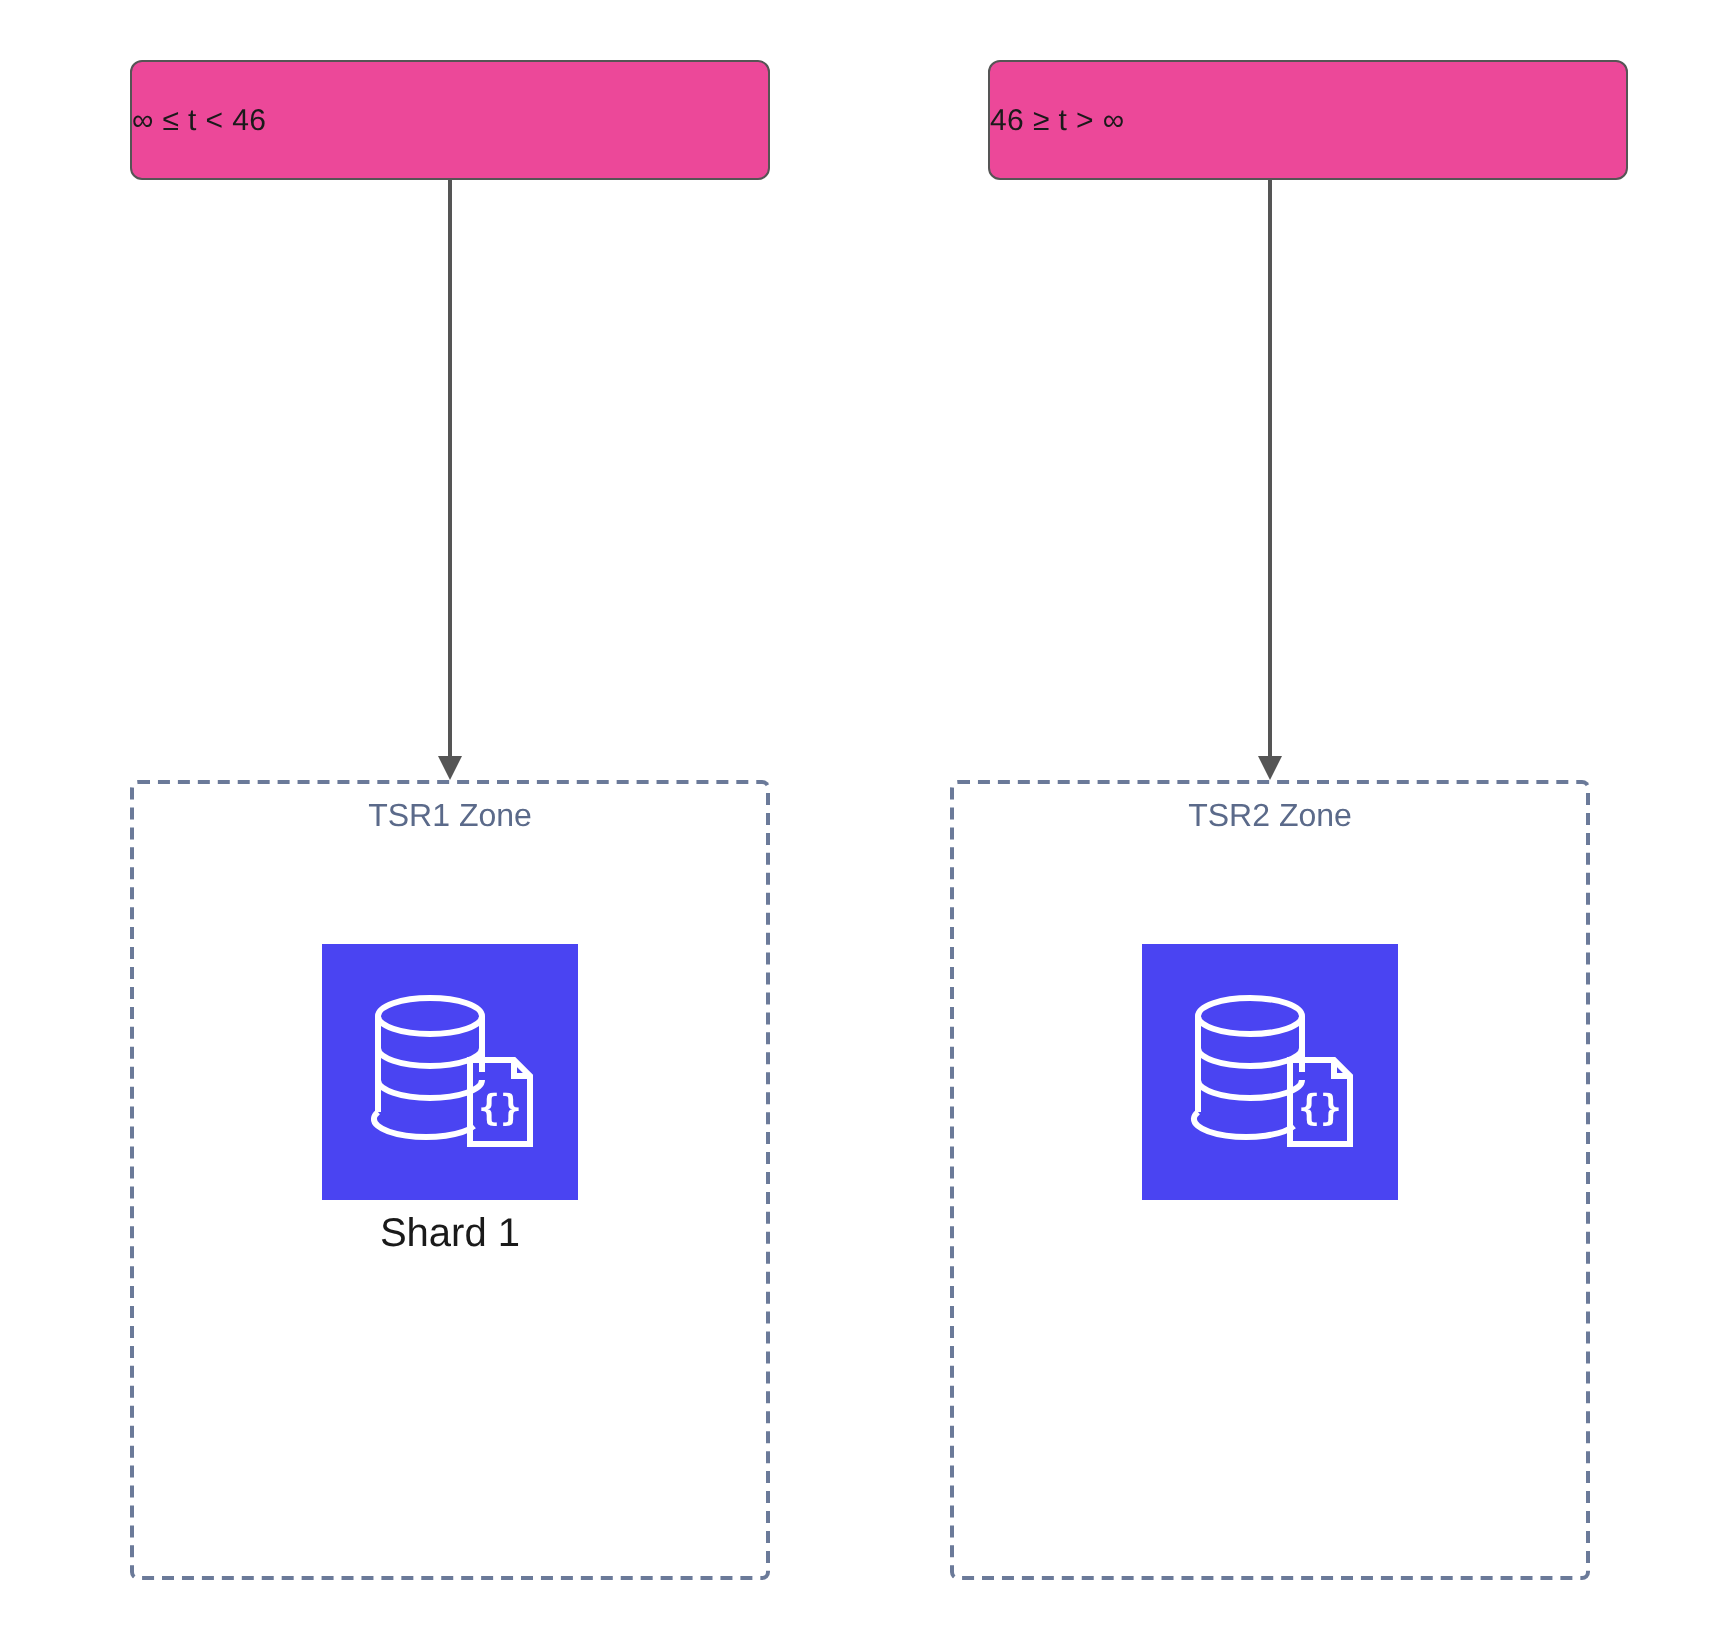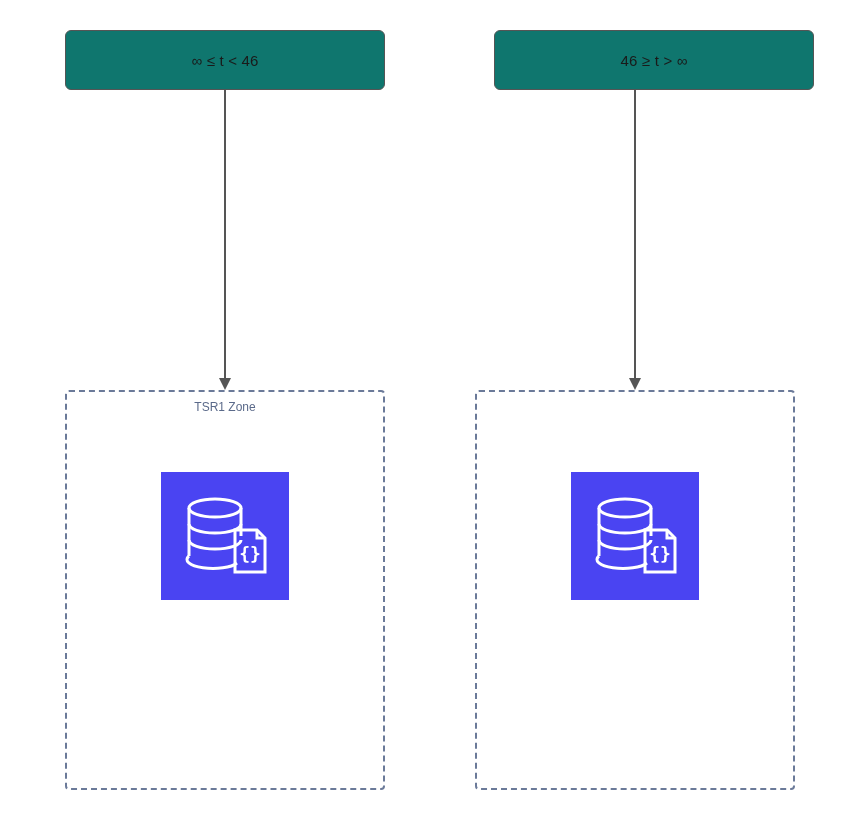--- a/index.html
+++ b/index.html
@@ -12,41 +12,41 @@
     font-family: "Helvetica Neue", Arial, sans-serif;
     position: relative;
     color: #1a1a1a;
   }
   .condition-box {
     position: absolute;
     width: 320px;
     height: 60px;
     border: 1.5px solid #555;
     border-radius: 6px;
-    background: #0f766e;
+    background: #ec4899;
     display: flex;
     align-items: center;
-    justify-content: center;
+    justify-content: flex-start;
     font-size: 15px;
     letter-spacing: 0.2px;
   }
   .zone-box {
     position: absolute;
     width: 320px;
     height: 400px;
     border: 2px dashed #6b7a99;
     border-radius: 4px;
     background: #fff;
   }
   .zone-title {
     position: absolute;
     top: 8px;
     width: 100%;
     text-align: center;
-    font-size: 12px;
+    font-size: 16px;
     color: #5b6a8a;
   }
   .shard-icon {
     position: absolute;
     left: 50%;
     top: 80px;
     transform: translateX(-50%);
     width: 128px;
     height: 128px;
     background: #4a44f2;
@@ -107,23 +107,25 @@
         <path d="M14 70 A26 9 0 0 0 62 77"></path>
       </g>
 
       <g fill="none" stroke="#ffffff" stroke-width="3">
         <path d="M60 44 H82 L90 52 V86 H60 Z"></path>
         <path d="M82 44 V52 H90"></path>
       </g>
       <text x="75" y="74" font-size="18" fill="#ffffff" text-anchor="middle" font-family="monospace" font-weight="bold">{}</text>
     </svg>
   </div>
+  <div class="shard-label">Shard 1</div>
 </div>
 
 <div class="zone-box" style="left:475px; top:390px;">
+  <div class="zone-title">TSR2 Zone</div>
   <div class="shard-icon">
     <svg width="100" height="100" viewBox="0 0 100 100">
       <g fill="none" stroke="#ffffff" stroke-width="3">
         <ellipse cx="40" cy="22" rx="26" ry="9"></ellipse>
         <path d="M14 22 V70"></path>
         <path d="M66 22 V50"></path>
         <path d="M14 38 A26 9 0 0 0 66 38"></path>
         <path d="M14 54 A26 9 0 0 0 66 54"></path>
         <path d="M14 70 A26 9 0 0 0 62 77"></path>
       </g>

